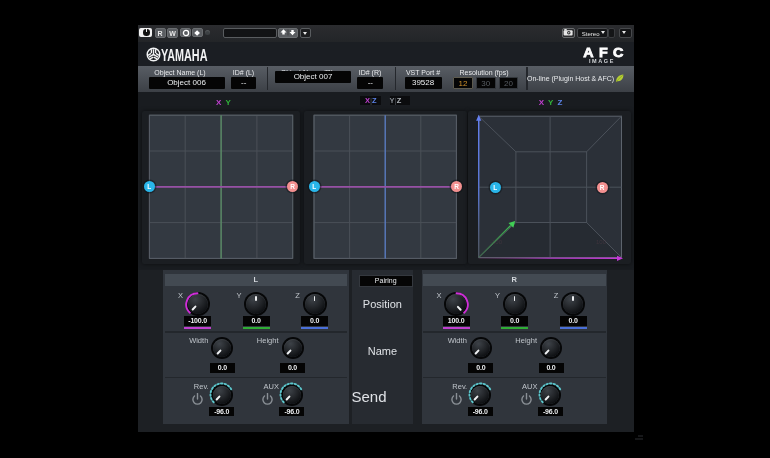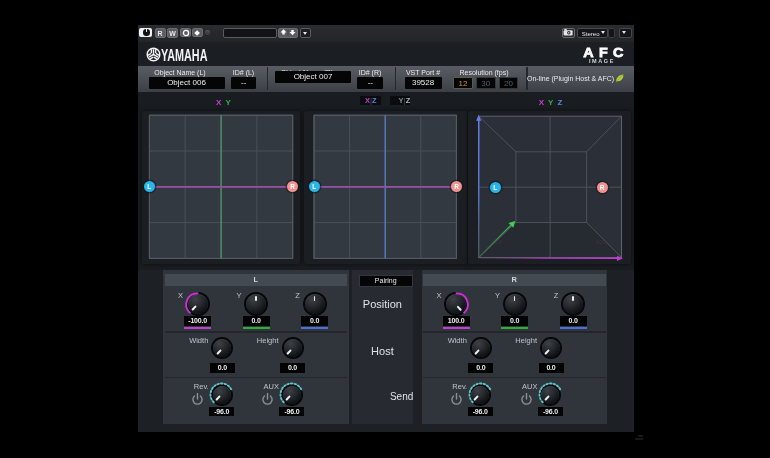--- a/index.html
+++ b/index.html
@@ -100,21 +100,21 @@
 <div class="obox" style="left:476px;top:77px;width:19.5px;height:12px;line-height:12px;color:#585d63;border:1px solid #33373c">30</div>
 <div class="obox" style="left:498.8px;top:77px;width:19.5px;height:12px;line-height:12px;color:#585d63;border:1px solid #33373c">20</div>
 <div class="abs" style="left:527px;top:74px;width:83px;height:10px;color:#e8eaec;font-size:7px;line-height:10px;text-align:center;white-space:nowrap">On-line (Plugin Host &amp; AFC)</div>
 <svg class="abs" style="left:613.5px;top:73px" width="11" height="11">
       <path d="M2.2 8.8 C2 4.5 5 2 9.3 1.6 C9.7 5.8 7 8.6 3.4 8.2 Z" fill="#b5ce35"></path>
       <path d="M2 9 C4.5 6 6.5 4.5 8.8 2.2" stroke="#8aa21f" stroke-width="0.7" fill="none"></path>
     </svg>
 <div class="abs" style="left:138px;top:91.5px;width:496px;height:178px;background:#191c20"></div>
 <div class="abs" style="left:193px;top:98.3px;width:62px;height:9px;font-size:8px;font-weight:bold;text-align:center;letter-spacing:1px"><span style="color:#c13fd0">X</span> <span style="color:#31b23a">Y</span></div>
 <div class="abs" style="left:360.4px;top:95.8px;width:20.8px;height:9.7px;background:#0b0c0e;font-size:7.5px;font-weight:bold;text-align:center;line-height:9.7px"><span style="color:#c13fd0">X</span><span style="color:#3a3d42">|</span><span style="color:#5c83e8">Z</span></div>
-<div class="abs" style="left:389.5px;top:95.8px;width:20.8px;height:9.7px;background:#0b0c0e;font-size:7.5px;font-weight:bold;text-align:right;line-height:9.7px"><span style="color:#84898f">Y</span><span style="color:#3a3d42">|</span><span style="color:#aeb3b8">Z</span></div>
+<div class="abs" style="left:389.5px;top:95.8px;width:20.8px;height:9.7px;background:#0b0c0e;font-size:7.5px;font-weight:bold;text-align:left;line-height:9.7px"><span style="color:#84898f">Y</span><span style="color:#3a3d42">|</span><span style="color:#aeb3b8">Z</span></div>
 <div class="abs" style="left:520px;top:98.3px;width:62px;height:9px;font-size:8px;font-weight:bold;text-align:center;letter-spacing:1px"><span style="color:#c13fd0">X</span> <span style="color:#31b23a">Y</span> <span style="color:#5c83e8">Z</span></div>
 <div class="pad" style="left:141.9px;top:110.8px;width:158.1px;height:153.7px"></div>
     <svg class="abs" style="left:141.9px;top:110.8px" width="158" height="154">
       <rect x="7.4" y="4.2" width="143.3" height="143.2" fill="#333941"></rect>
       <line x1="7.4" y1="4.2" x2="7.4" y2="147.39999999999998" stroke="#4a5058" stroke-width="1"></line>
       <line x1="7.4" y1="4.2" x2="150.70000000000002" y2="4.2" stroke="#4a5058" stroke-width="1"></line>
       <line x1="43.2" y1="4.2" x2="43.2" y2="147.39999999999998" stroke="#4a5058" stroke-width="1"></line>
       <line x1="7.4" y1="40.0" x2="150.70000000000002" y2="40.0" stroke="#4a5058" stroke-width="1"></line>
       <line x1="79.1" y1="4.2" x2="79.1" y2="147.39999999999998" stroke="#4a5058" stroke-width="1"></line>
       <line x1="7.4" y1="75.8" x2="150.70000000000002" y2="75.8" stroke="#4a5058" stroke-width="1"></line>
@@ -287,17 +287,17 @@
     <div class="knob" style="left:541.4px;top:385.5px;width:18px;height:18px"></div>
     <div class="needle" style="left:549.6px;top:386.2px;transform:rotate(-137deg)"></div>
     <svg class="arc" style="left:536.9px;top:381.0px" width="27" height="27">
       <path d="M 5.72 21.28 A 11.0 11.0 0 1 1 23.21 8.34" stroke="#5cc6cc" stroke-width="1.9" fill="none" stroke-dasharray="1.5,2.1" stroke-linecap="round"></path>
     </svg>
     <div class="vbox" style="left:467.7px;top:407.0px;width:25px;height:9px;line-height:9px">-96.0</div>
     <div class="vbox" style="left:537.9px;top:407.0px;width:25px;height:9px;line-height:9px">-96.0</div>
 <div class="abs" style="left:351.5px;top:269.6px;width:61.8px;height:154.3px;background:#272b31"></div>
 <div class="abs" style="left:358.5px;top:274.7px;width:54.5px;height:12px;background:#050505;border:1px solid #34383e;color:#e9ebee;font-size:7px;text-align:center;line-height:10px">Pairing</div>
 <div class="abs" style="left:351.5px;top:297.5px;width:61.8px;height:13px;color:#dfe2e6;font-size:11px;font-weight:normal;text-align:center;line-height:13px">Position</div>
-<div class="abs" style="left:351.5px;top:344.5px;width:61.8px;height:13px;color:#dfe2e6;font-size:11px;font-weight:normal;text-align:center;line-height:13px">Host</div>
-<div class="abs" style="left:351.5px;top:389.5px;width:61.8px;height:13px;color:#dfe2e6;font-size:10px;font-weight:normal;text-align:right;line-height:13px">Send</div>
+<div class="abs" style="left:351.5px;top:344.5px;width:61.8px;height:13px;color:#dfe2e6;font-size:11px;font-weight:normal;text-align:center;line-height:13px">Name</div>
+<div class="abs" style="left:351.5px;top:389.5px;width:61.8px;height:13px;color:#dfe2e6;font-size:15px;font-weight:normal;text-align:left;line-height:13px">Send</div>
 <svg class="abs" style="left:633px;top:431px" width="12" height="10">
       <path d="M2 8 L10 8 M5 5 L10 5" stroke="#1e1f22" stroke-width="1.5"></path>
     </svg>
 </div>
 </body></html>

